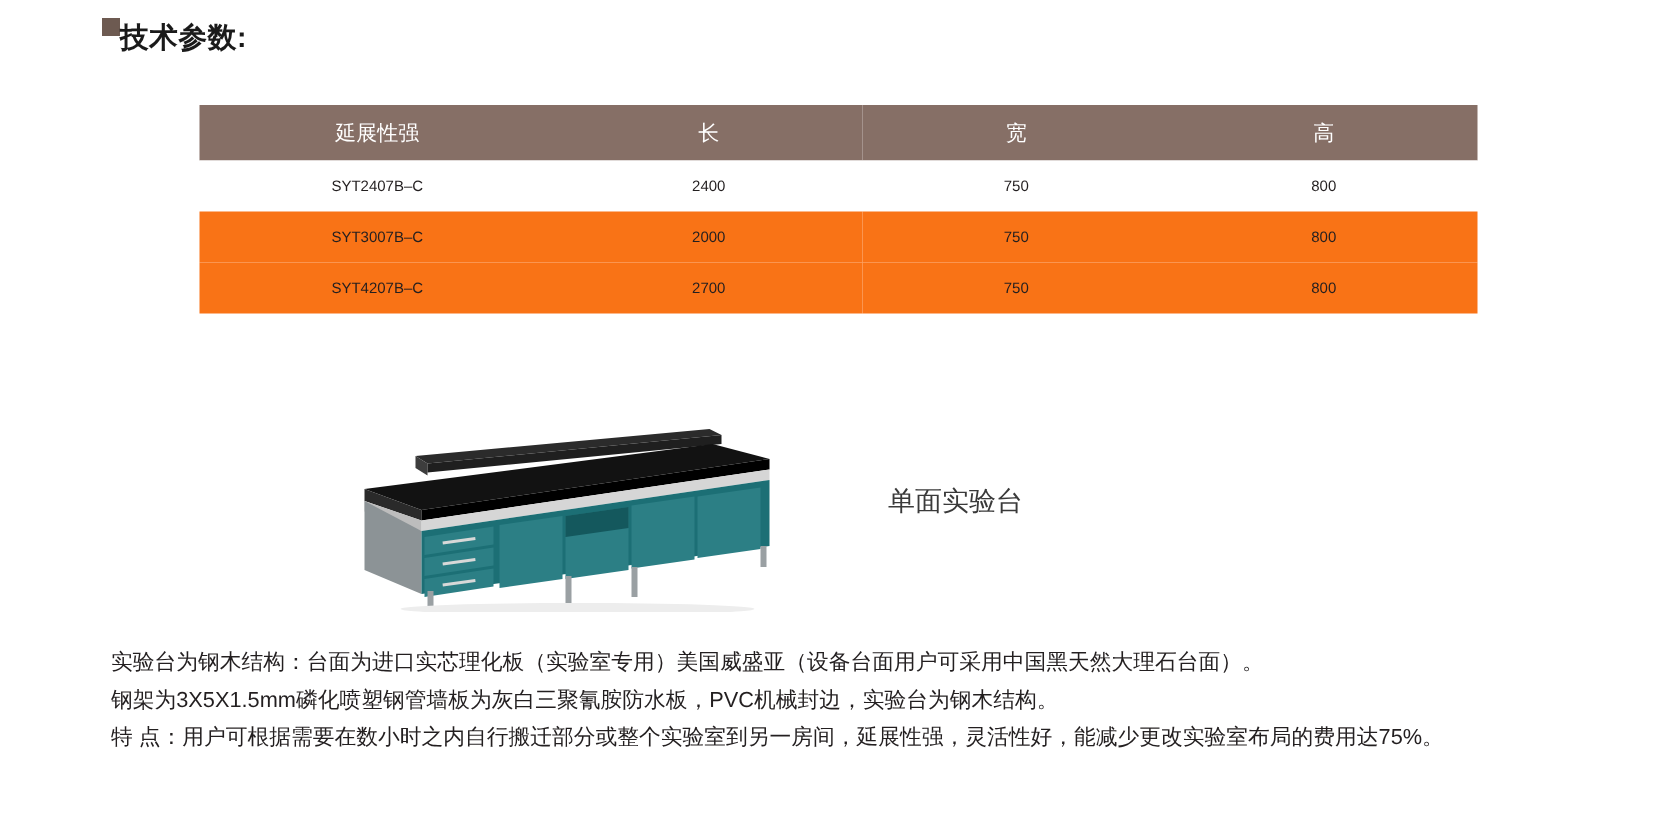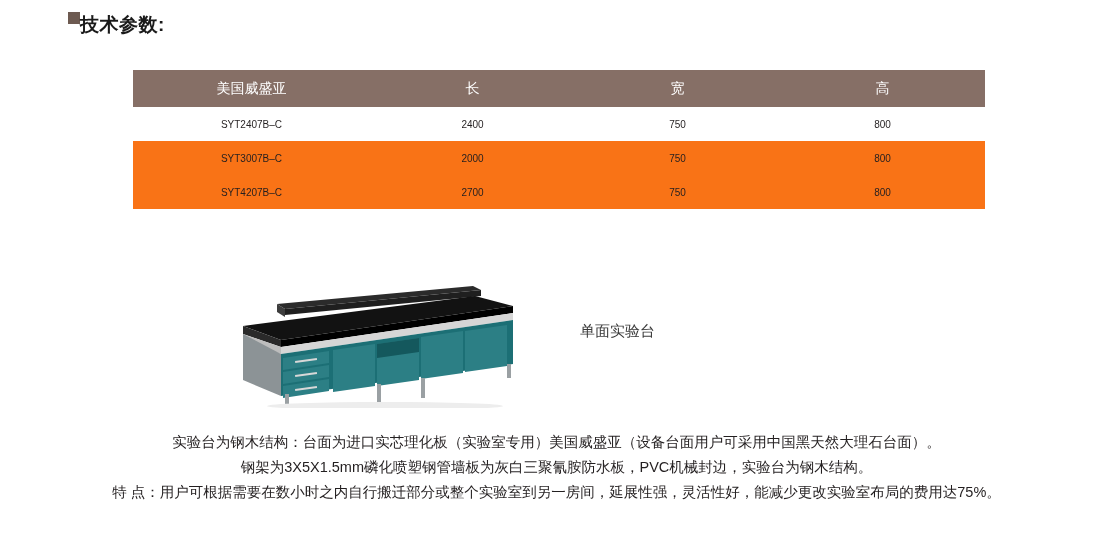--- a/index.html
+++ b/index.html
@@ -78,37 +78,36 @@
   
   .product-figure {
     position: absolute;
     left: 225px;
     top: 268px;
     width: 300px;
     height: 140px;
   }
   .caption {
     position: absolute;
-    left: 580px;
+    left: 592px;
     top: 322px;
-    font-size: 15px;
+    font-size: 18px;
     color: #3a3a3a;
     font-family: Liberation Mono, monospace;
   }
 
   
   .desc {
     position: absolute;
     left: 74px;
     top: 430px;
     width: 965px;
     font-size: 14.5px;
     line-height: 25px;
     color: #231f20;
-    text-align: center;
   }
   .desc p { margin: 0; }
 </style>
 </head>
 <body>
 
 <div class="page">
 
   <div class="heading">
     <span class="bullet"></span>
@@ -117,21 +116,21 @@
 
   <table class="spec-table">
     <colgroup>
       <col class="c0">
         <col class="c1">
         <col class="c2">
         <col class="c3">
     </colgroup>
     <thead>
       <tr>
-        <th>美国威盛亚</th>
+        <th>延展性强</th>
         <th>长</th>
         <th>宽</th>
         <th>高</th>
       </tr>
     </thead>
     <tbody>
       <tr class="odd">
         <td>SYT2407B–C</td>
         <td>2400</td>
         <td>750</td>

